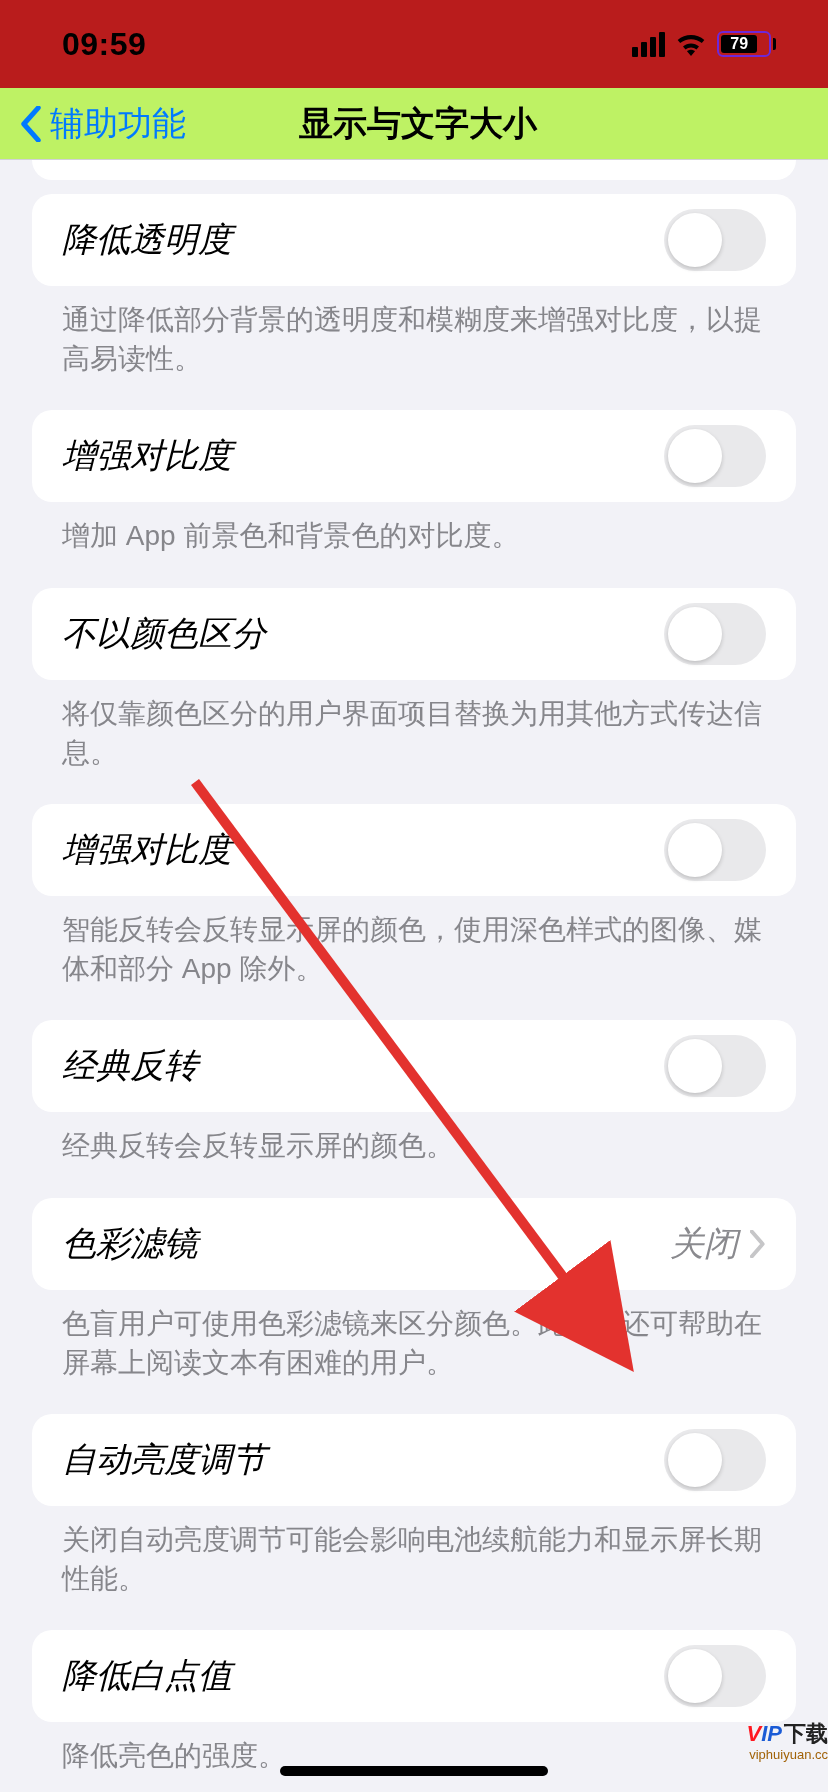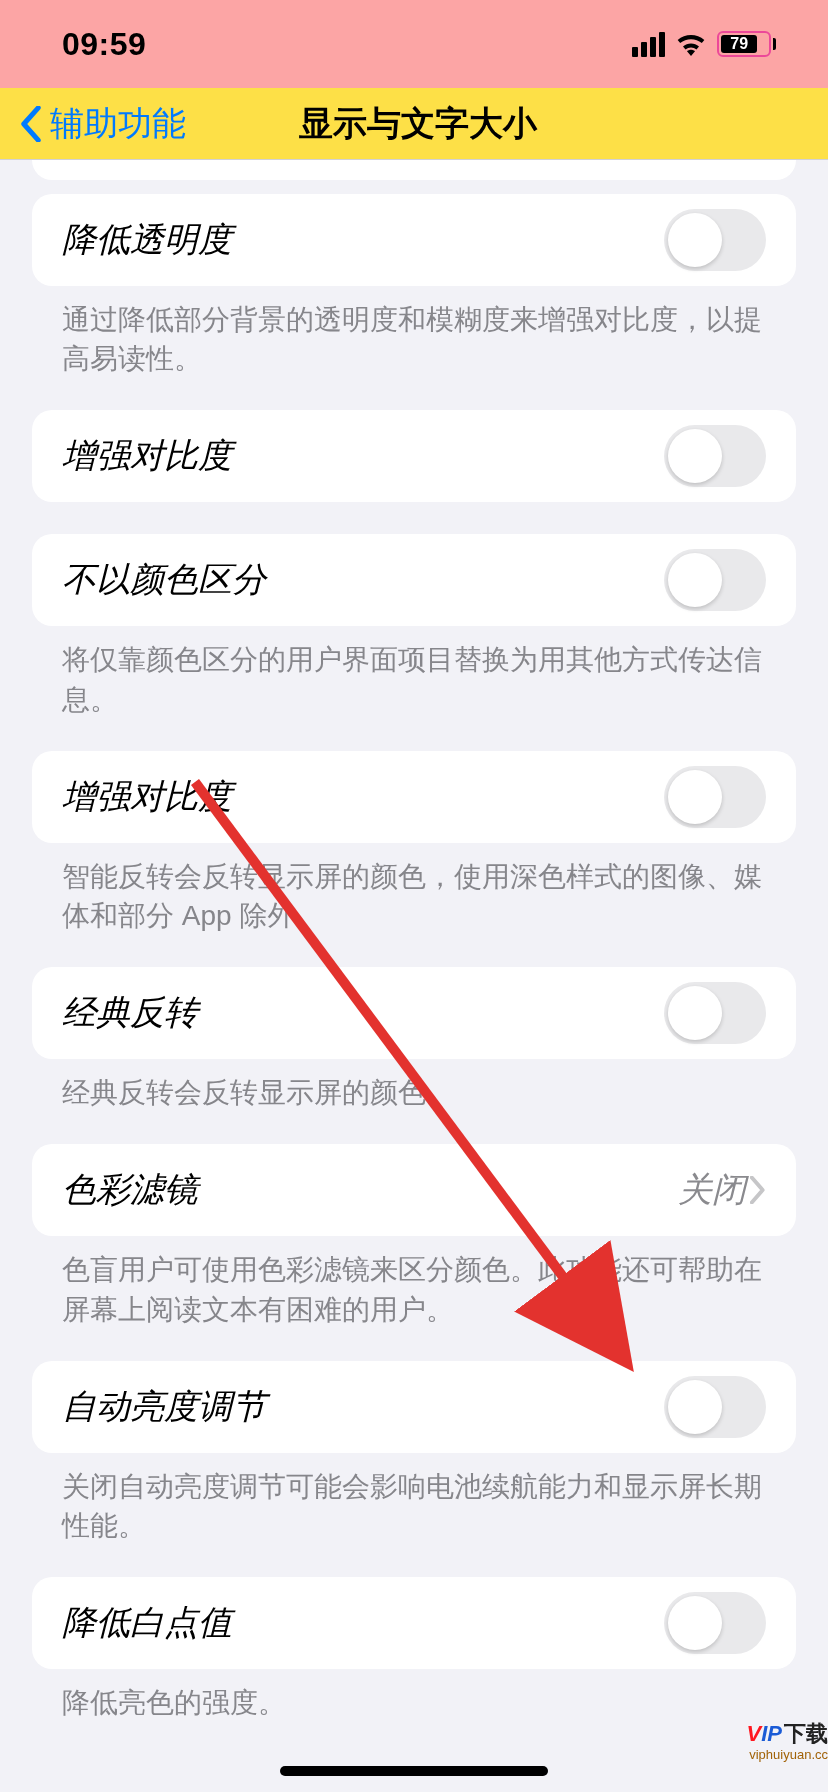--- a/index.html
+++ b/index.html
@@ -11,46 +11,46 @@
   position: relative;
 }
 
 
 .status-bar {
   height: 88px;
   display: flex;
   align-items: center;
   justify-content: space-between;
   padding: 0 52px 0 62px;
-  background: #fca5a5;
+  background: #b91c1c;
 }
 .status-time { font-size: 32px; font-weight: 600; letter-spacing: 0.5px; }
 .status-right { display: flex; align-items: center; gap: 10px; }
 .signal { display: flex; align-items: flex-end; gap: 3px; }
 .signal i { width: 6px; background:#000; border-radius:1px; display:block; }
 .signal i:nth-child(1){height:10px}.signal i:nth-child(2){height:15px}
 .signal i:nth-child(3){height:20px}.signal i:nth-child(4){height:25px}
 .wifi { width: 32px; height: 24px; }
 .battery { display:flex; align-items:center; gap:2px; }
 .battery-body {
-  width: 54px; height: 26px; border:2px solid #ec4899; border-radius:6px;
+  width: 54px; height: 26px; border:2px solid #6d28d9; border-radius:6px;
   position:relative; padding:2px;
 }
 .battery-fill { height:100%; width:79%; background:#000; border-radius:3px;
   display:flex; align-items:center; justify-content:center;
   font-size:16px; font-weight:700; color:#fff; }
 .battery-cap { width:3px; height:12px; background:#000; border-radius:0 2px 2px 0; }
 
 
 .nav-bar {
   height: 72px;
   display:flex; align-items:center;
   padding: 0 20px;
   border-bottom: 1px solid #d1d1d6;
-  background:#fde047;
+  background:#bef264;
   position:relative;
 }
 .back-btn { display:flex; align-items:center; gap:8px; color:#007aff; font-size:34px; }
 .chevron-left { width:22px; height:36px; }
 .nav-title {
   position:absolute; left:8px; right:0; text-align:center;
   font-size:34px; font-weight:600; pointer-events:none;
 }
 
 
@@ -65,21 +65,21 @@
 .group { margin-top: 32px; }
 .group:first-of-type { margin-top: 0; }
 .cell {
   background:#fff; border-radius:20px;
   min-height:92px;
   display:flex; align-items:center; justify-content:space-between;
   padding: 0 30px;
   font-style: italic;
 }
 .cell-label { font-size:34px; }
-.cell-detail { display:flex; align-items:center; gap:4px; color:#8a8a8e; font-size:34px;}
+.cell-detail { display:flex; align-items:center; gap:12px; color:#8a8a8e; font-size:34px;}
 .chevron-right { width:16px; height:28px; stroke:#c6c6c8; }
 
 .desc {
   font-size:28px; color:#86868b; line-height:1.4;
   padding: 14px 30px 0 30px;
 }
 
 
 .toggle {
   width:102px; height:62px; border-radius:31px; background:#e9e9eb;
@@ -156,20 +156,21 @@
       <span class="toggle"></span>
     </div>
     <div class="desc">通过降低部分背景的透明度和模糊度来增强对比度，以提高易读性。</div>
   </div>
 
   <div class="group">
     <div class="cell">
       <span class="cell-label">增强对比度</span>
       <span class="toggle"></span>
     </div>
+    <div class="desc">增加 App 前景色和背景色的对比度。</div>
   </div>
 
   <div class="group">
     <div class="cell">
       <span class="cell-label">不以颜色区分</span>
       <span class="toggle"></span>
     </div>
     <div class="desc">将仅靠颜色区分的用户界面项目替换为用其他方式传达信息。</div>
   </div>
 

